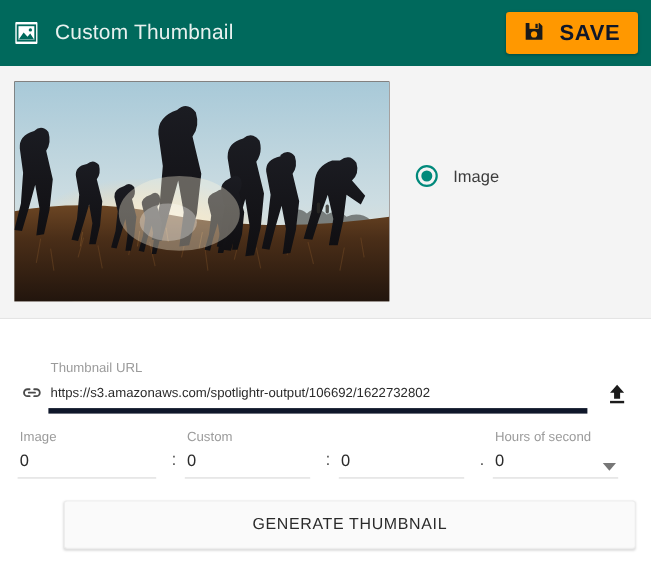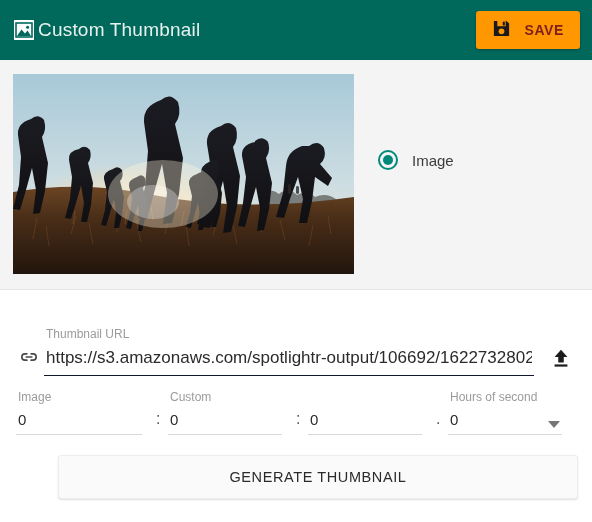--- a/index.html
+++ b/index.html
@@ -38,42 +38,42 @@
     display: flex;
     align-items: flex-end;
     justify-content: center;
     flex: 0 0 auto;
     overflow: hidden;
   }
   .header-title {
     color: #e8f1ef;
     font-size: 19px;
     letter-spacing: .2px;
-    margin-left: 4px;
+    margin-left: 16px;
     flex: 1 1 auto;
     white-space: nowrap;
   }
   .save-btn {
     background: #FF9800;
     border: none;
     border-radius: 3px;
     height: 38px;
     min-width: 101px;
     display: flex;
     align-items: center;
     justify-content: center;
     gap: 14px;
     padding: 0 16px;
     cursor: pointer;
     box-shadow: 0 1px 3px rgba(0,0,0,.3);
     flex: 0 0 auto;
   }
   .save-label {
-    color: #7f1d1d;
-    font-size: 14px;
+    color: #0f172a;
+    font-size: 20px;
     font-weight: bold;
     letter-spacing: .6px;
   }
 
   
   .upper {
     background: #f4f4f4;
     flex: 0 0 230px;
     position: relative;
     display: flex;
@@ -156,23 +156,23 @@
   .url-label {
     font-size: 12px;
     color: #9b9b9b;
     margin-bottom: 7px;
     display: block;
     padding-left: 2px;
   }
   .url-input {
     width: 100%;
     border: none;
-    border-bottom: 1px solid #0f172a;
+    border-bottom: 5px solid #0f172a;
     font-family: "Liberation Sans", sans-serif;
-    font-size: 17px;
+    font-size: 12px;
     color: #2b2b2b;
     padding: 0 2px 7px 2px;
     background: transparent;
     outline: none;
   }
   .upload-icon-wrap {
     width: 30px;
     height: 36px;
     display: flex;
     align-items: center;

